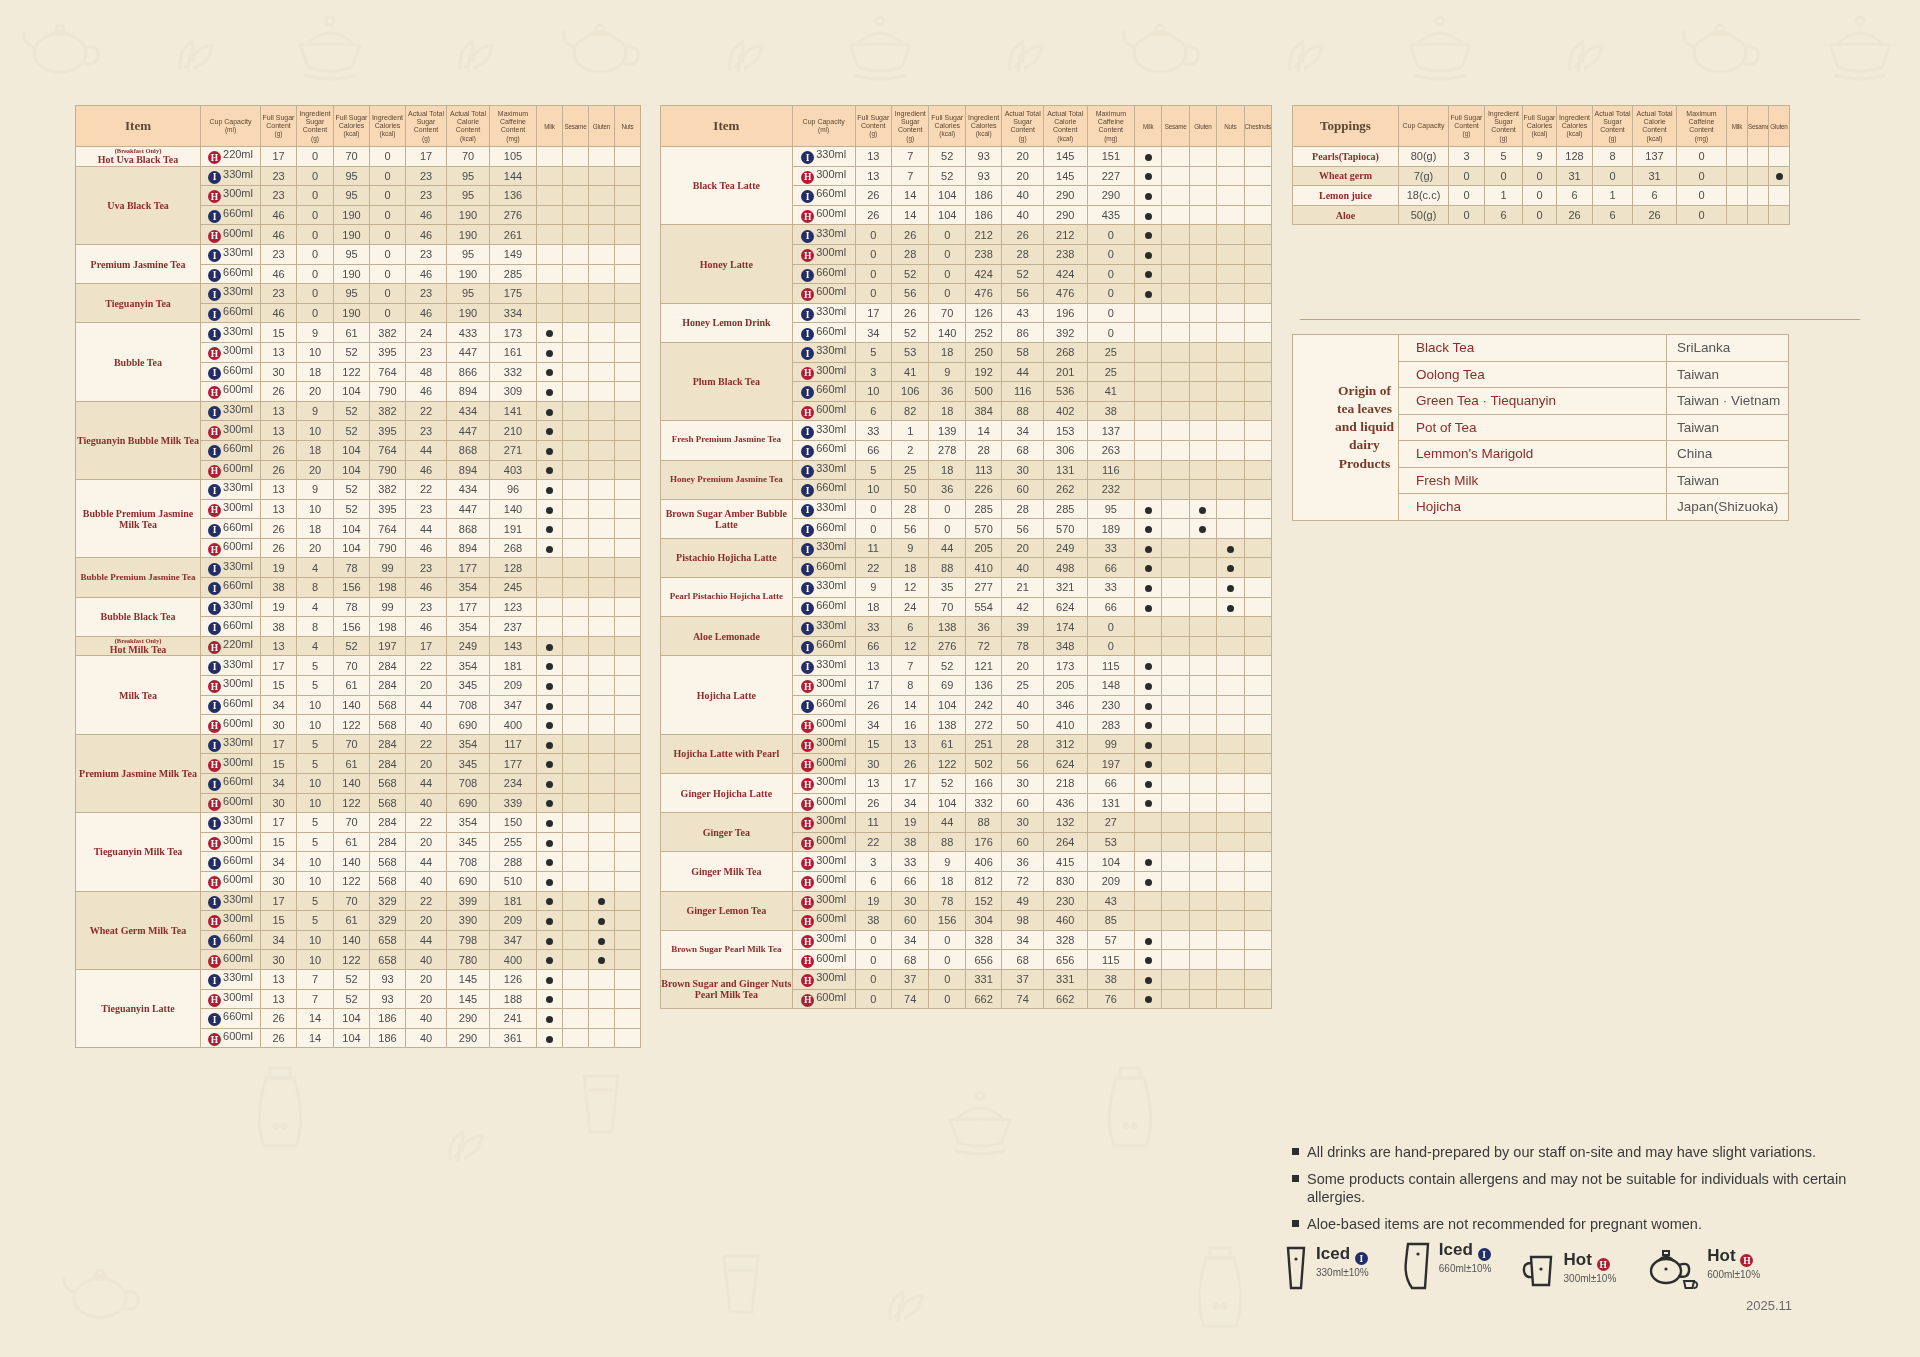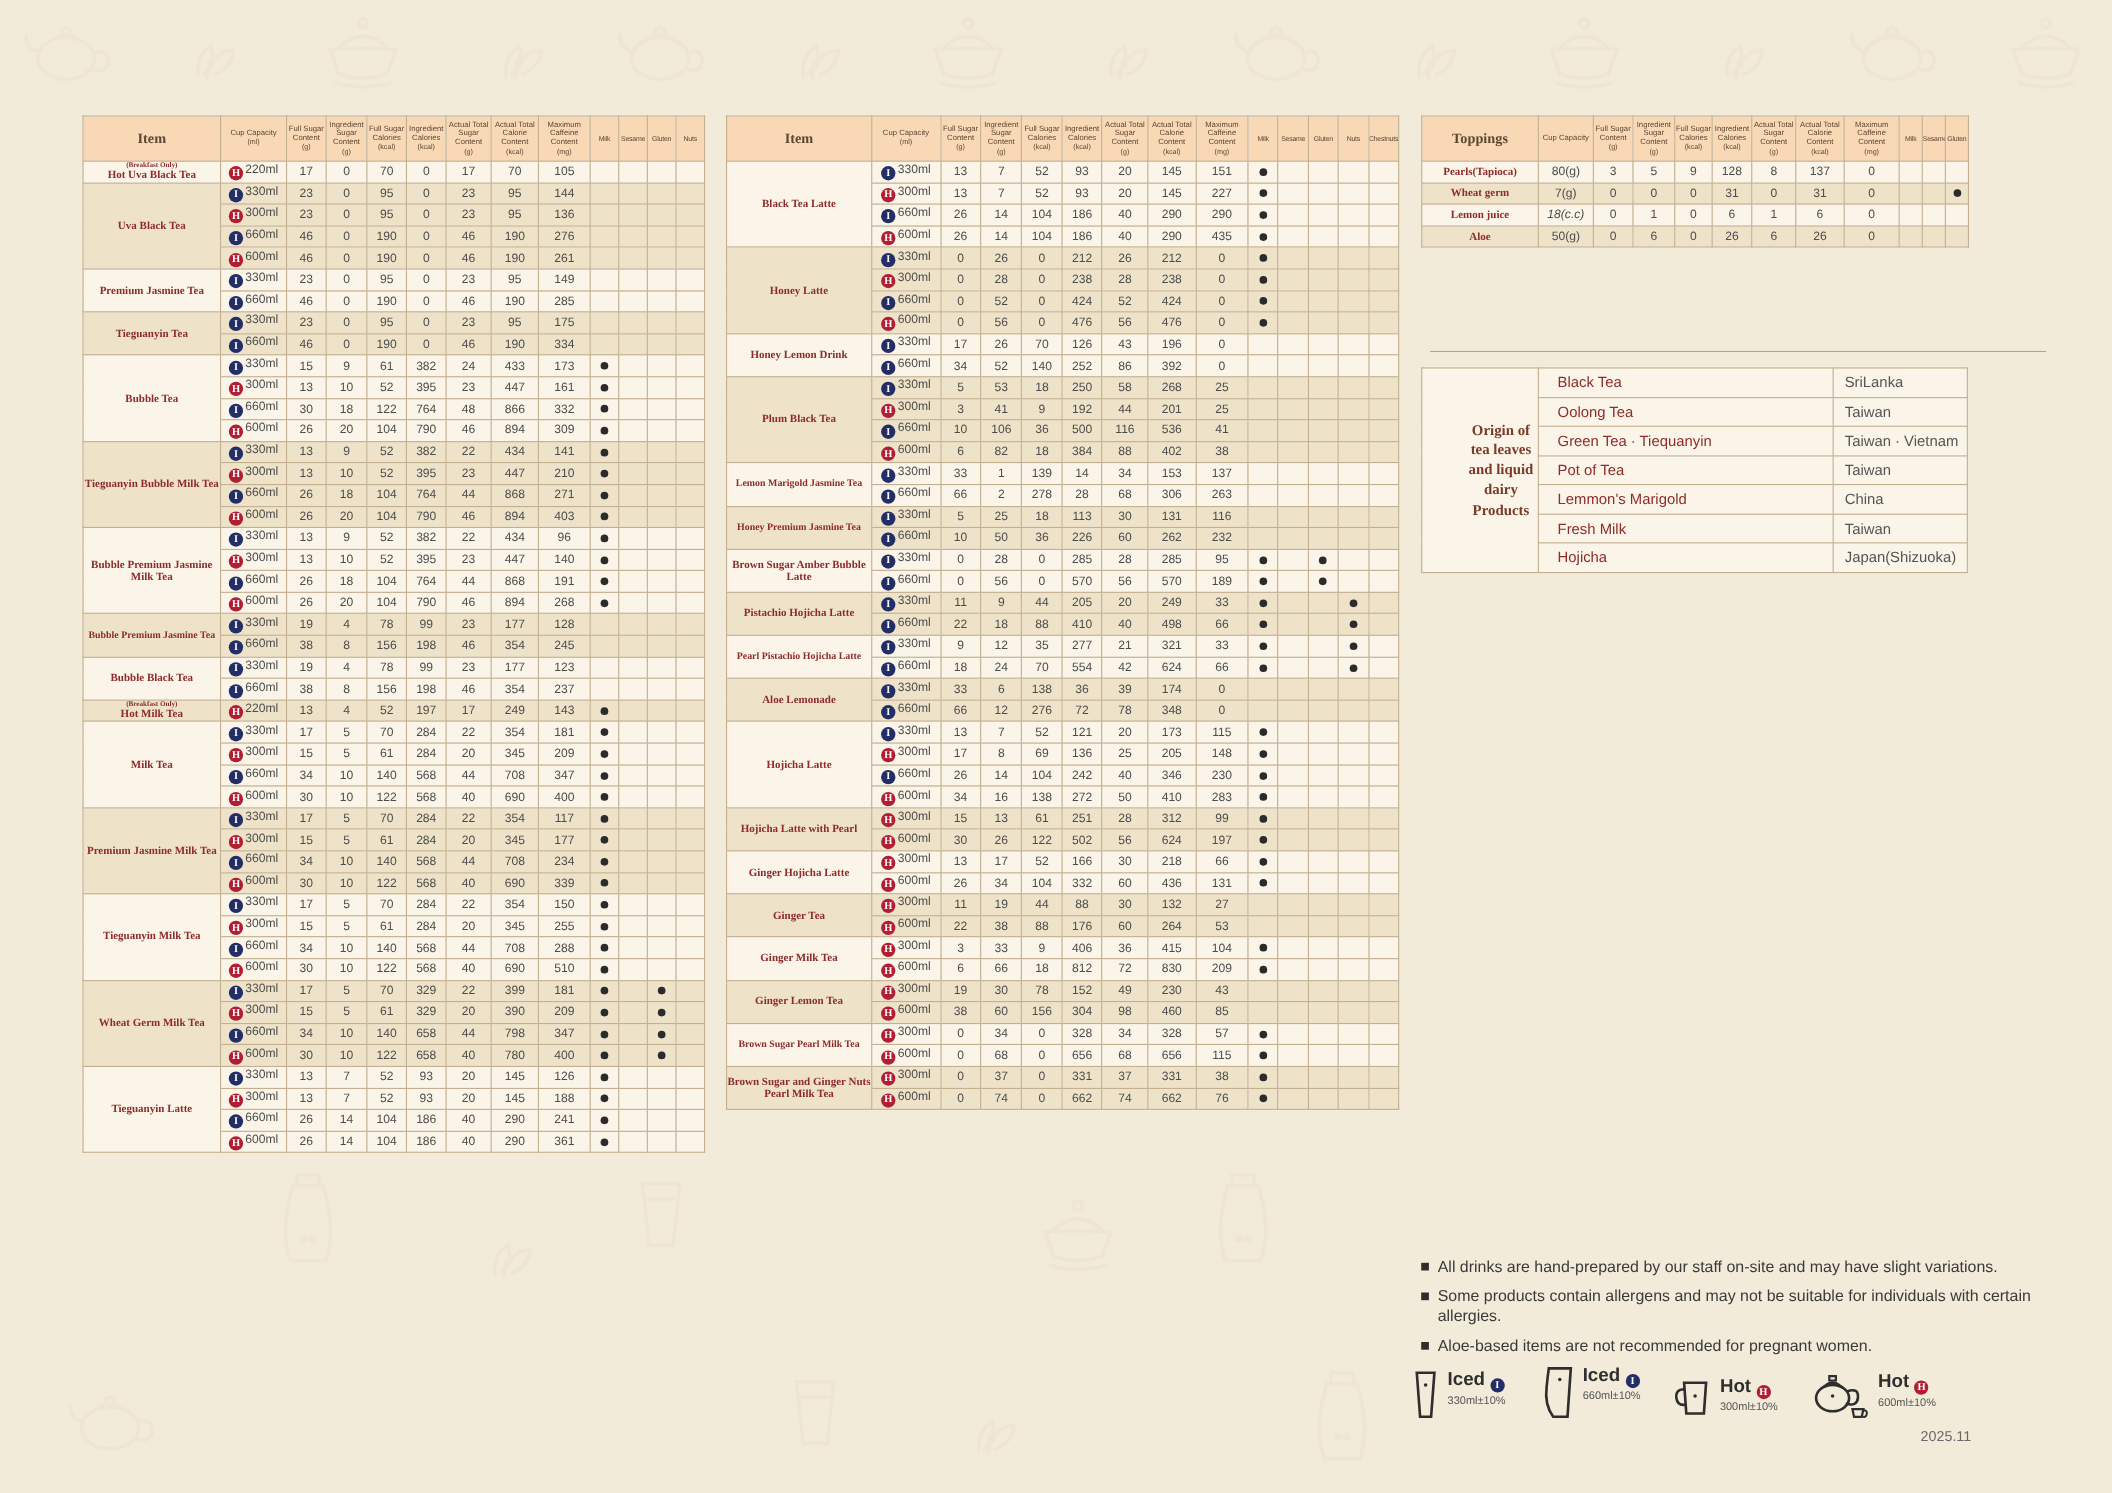--- a/index.html
+++ b/index.html
@@ -1150,21 +1150,21 @@
             <td>402</td>
             <td>38</td>
             <td></td>
             <td></td>
             <td></td>
             <td></td>
             <td></td>
           </tr>
           <tr class="g0">
             <td class="itemc" rowspan="2">
-              <span class="iname sm">Lemon Marigold Jasmine Tea</span>
+              <span class="iname sm">Fresh Premium Jasmine Tea</span>
             </td>
             <td class="cupc" style="text-align: center;"><span class="badge iced">I</span>330ml</td>
             <td>33</td>
             <td>1</td>
             <td>139</td>
             <td>14</td>
             <td>34</td>
             <td>153</td>
             <td>137</td>
             <td></td>
@@ -1738,21 +1738,21 @@
             <td>31</td>
             <td>0</td>
             <td></td>
             <td></td>
             <td><span class="dot"></span></td>
           </tr>
           <tr class="g0">
             <td class="itemc">
               <span class="iname">Lemon juice</span>
             </td>
-            <td class="cupc" style="text-align: center; font-style: italic;">18(c.c)</td>
+            <td class="cupc" style="text-align: center;">18(c.c)</td>
             <td>0</td>
             <td>1</td>
             <td>0</td>
             <td>6</td>
             <td>1</td>
             <td>6</td>
             <td>0</td>
             <td></td>
             <td></td>
             <td></td>

